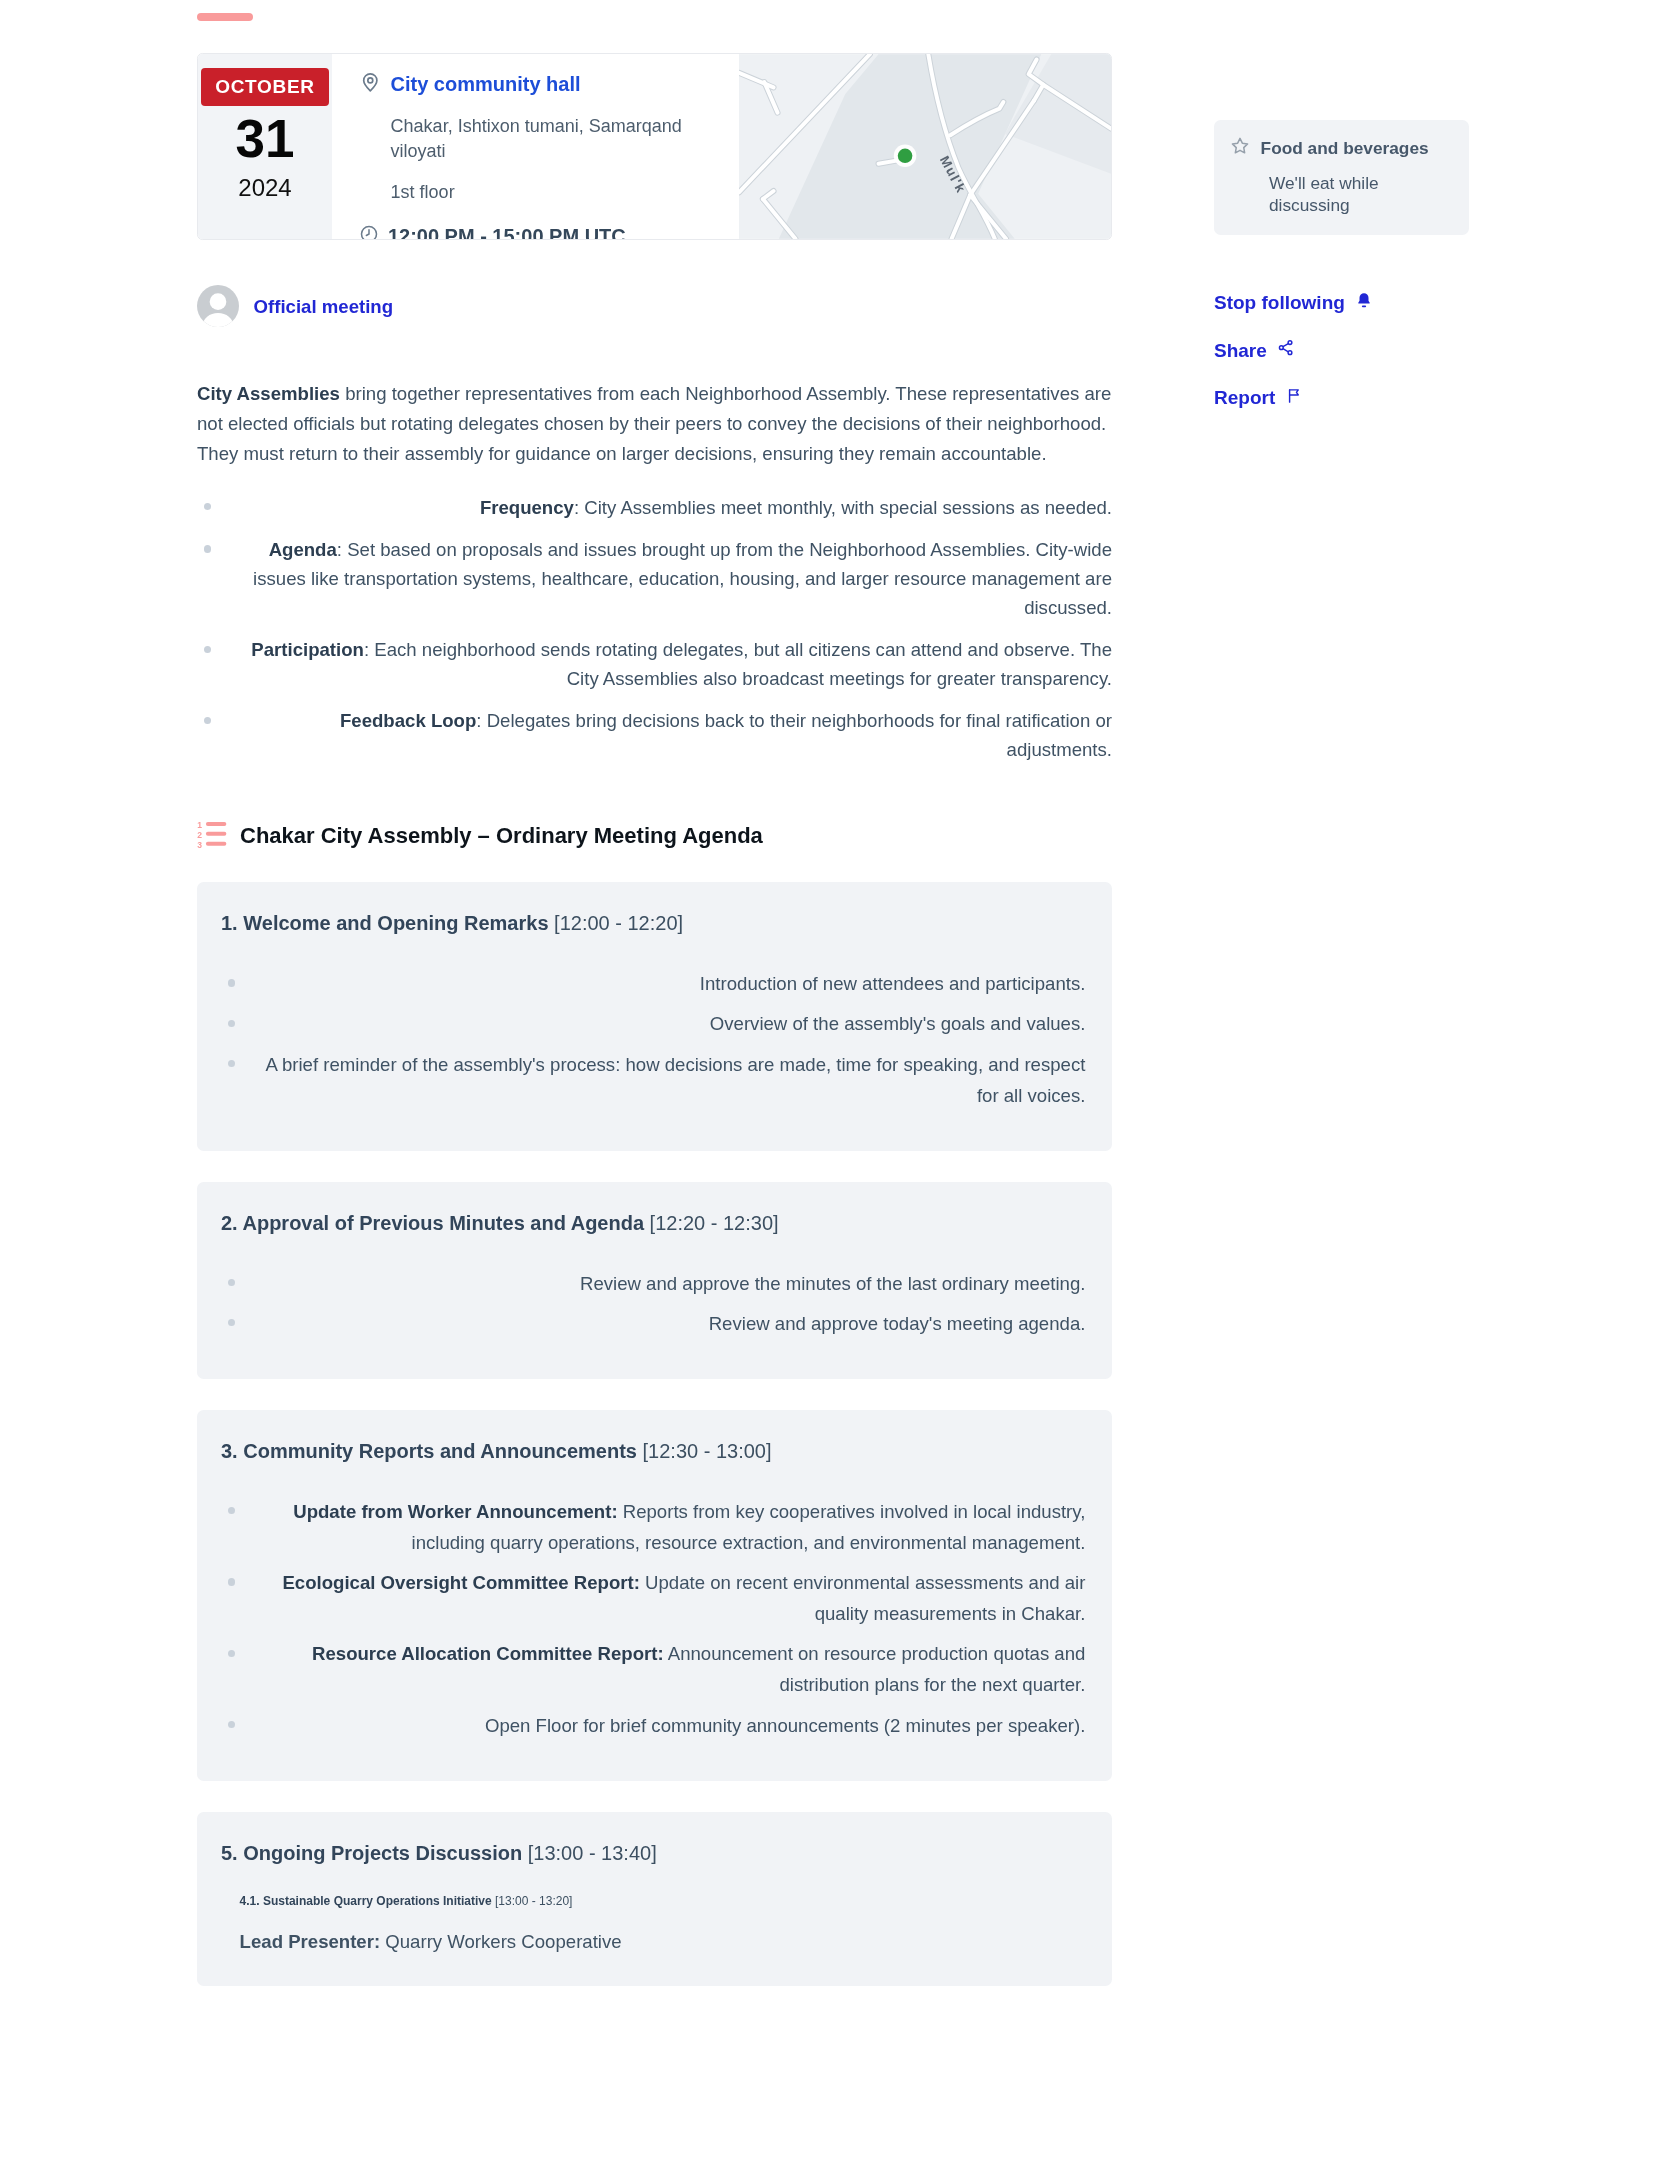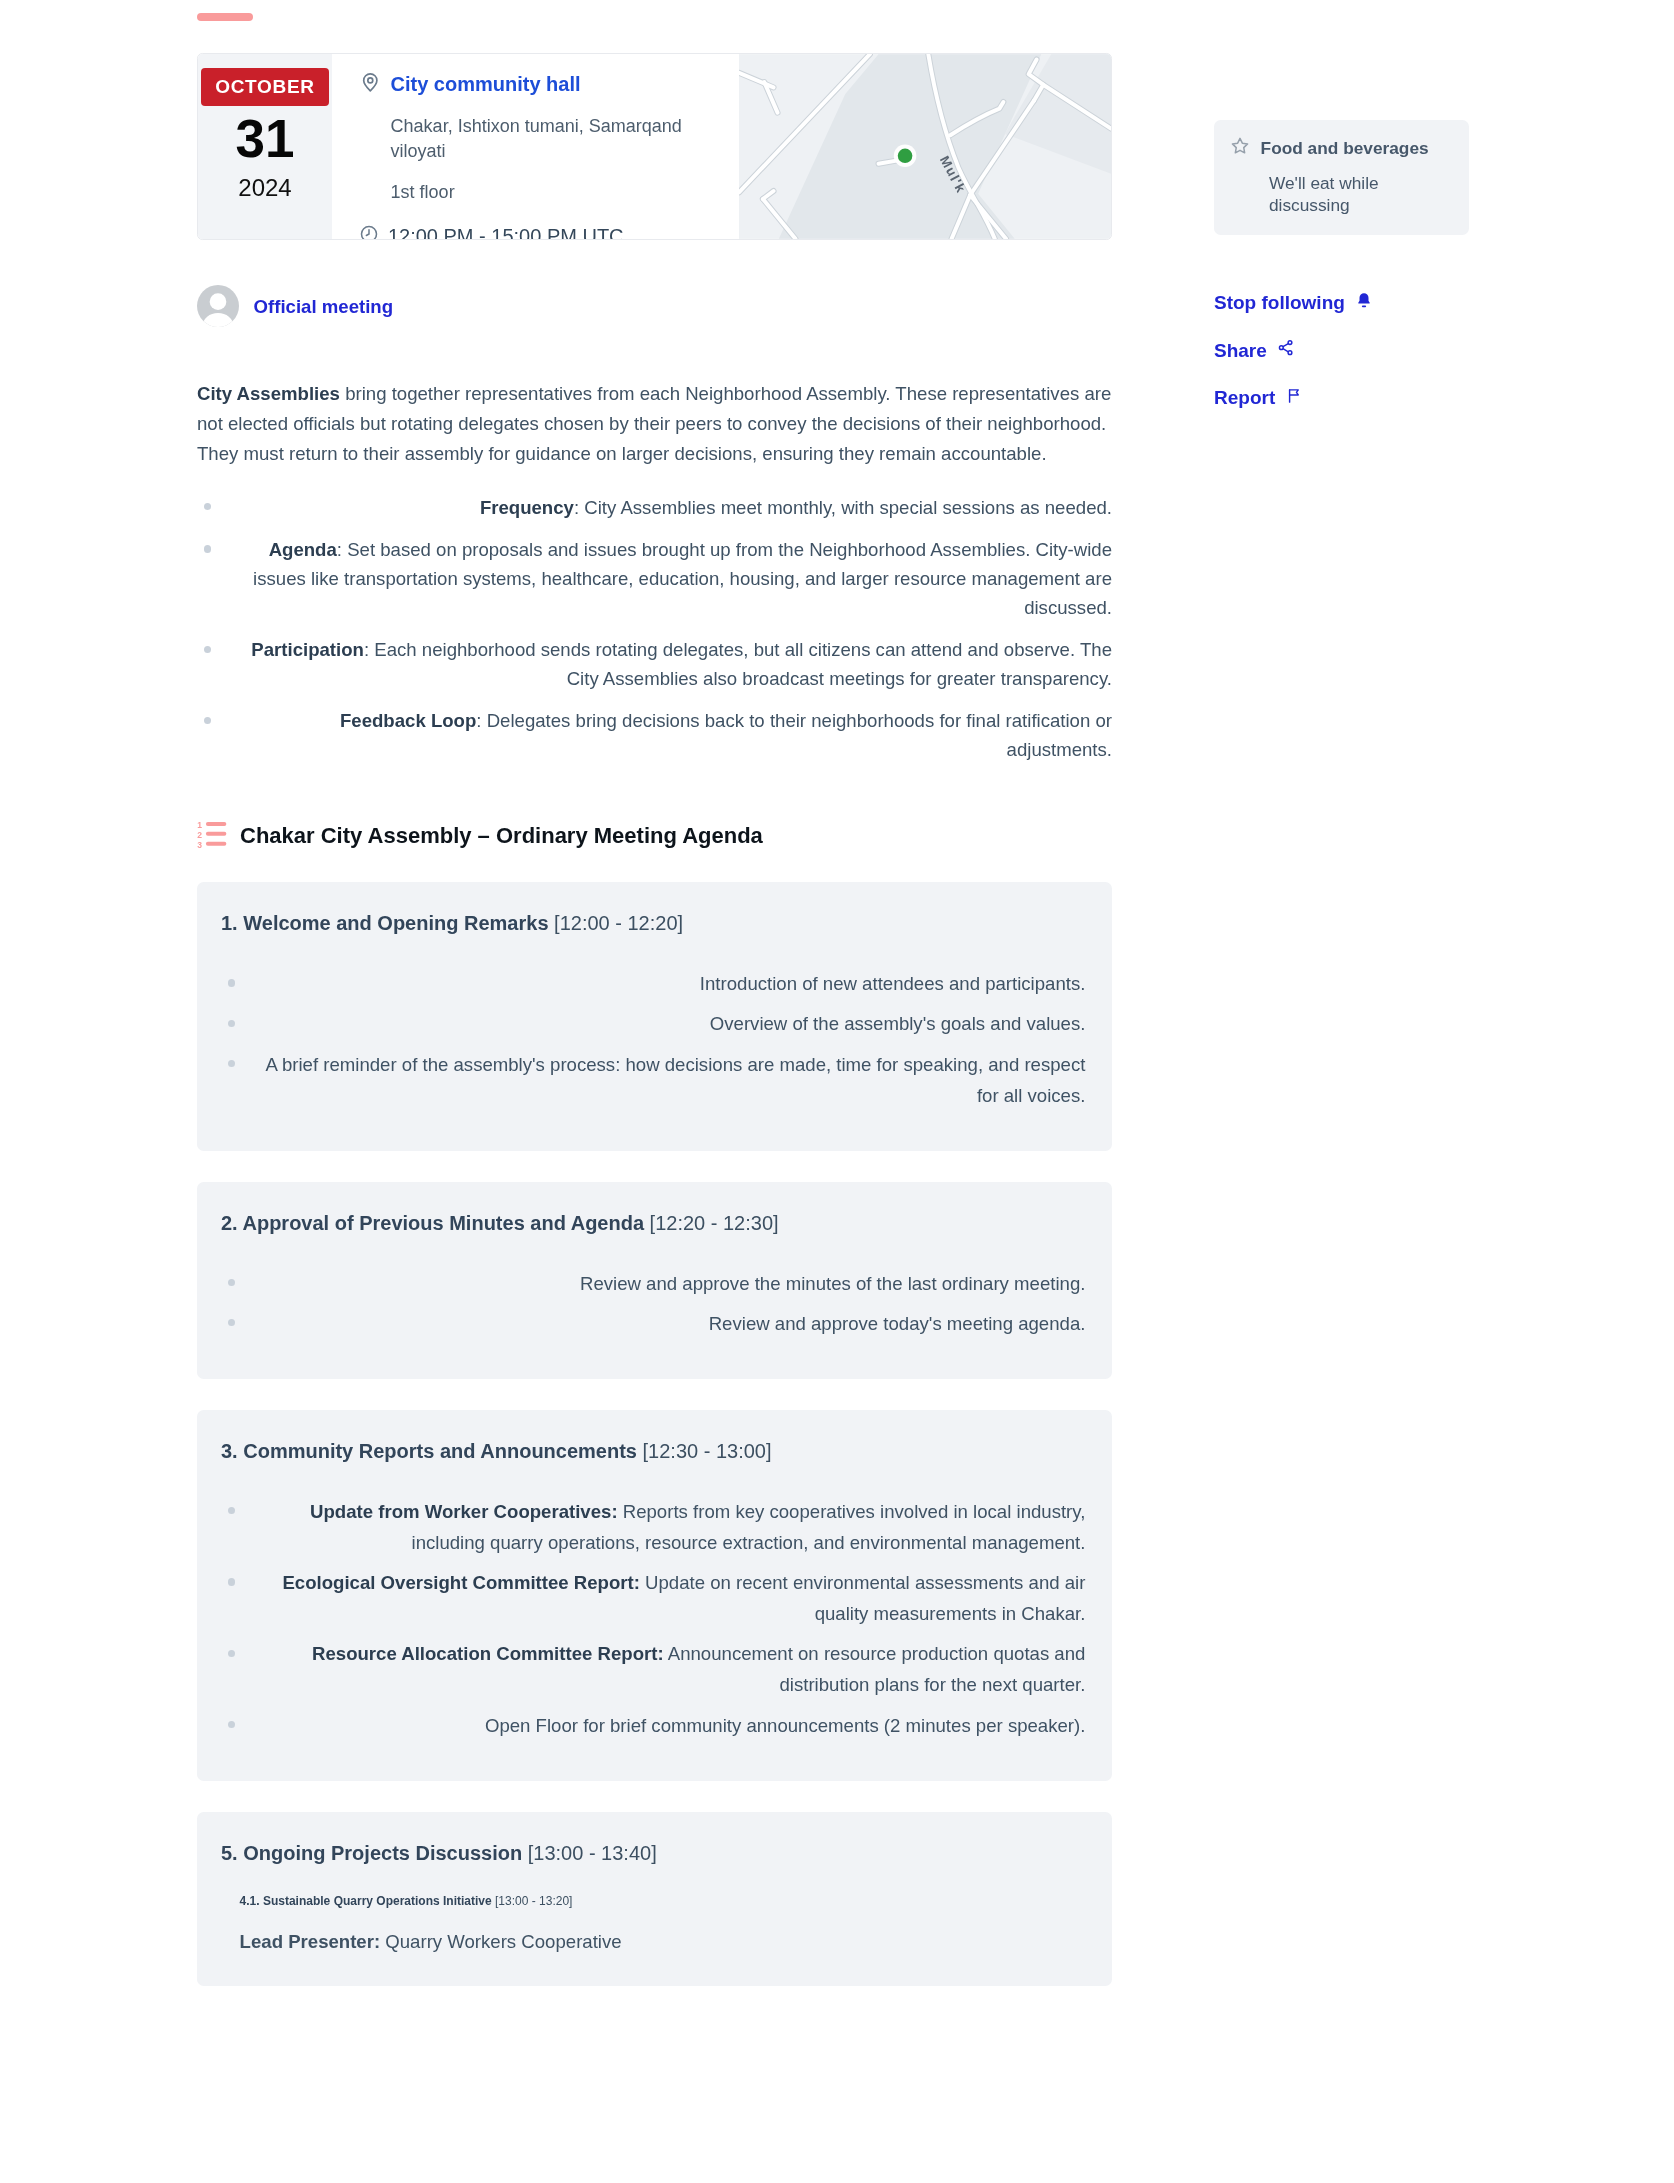--- a/index.html
+++ b/index.html
@@ -19,21 +19,21 @@
   .month-banner{margin:14.6px 2.7px 0;height:38px;border-radius:4px;background:#c9202a;color:#fff;
                 font-size:19px;font-weight:700;letter-spacing:0.7px;display:flex;
                 align-items:center;justify-content:center;}
   .day-number{margin-top:4px;font-size:53px;line-height:57px;font-weight:800;color:#070707;}
   .year-number{margin-top:6.6px;font-size:24px;color:#101010;}
   .info-panel{flex:1;padding:17.3px 6.6px 0 26.6px;box-sizing:border-box;}
   .venue-row{display:flex;align-items:center;gap:9.3px;font-size:20px;font-weight:700;color:#1d4ed8;}
   .addr{margin:16px 0 0 32px;font-size:18px;line-height:25px;color:#4d5d6d;}
   .floor{margin:17.3px 0 0 32px;font-size:18px;color:#4d5d6d;}
   .time-row{display:flex;align-items:center;gap:9.3px;margin-top:21px;font-size:20px;
-            font-weight:400;color:#34475a;}
+            font-weight:700;color:#34475a;}
   .map-wrap{width:372px;flex:none;}
 
   
   .organizer{display:flex;align-items:center;gap:14.6px;margin-top:45px;}
   .organizer-label{font-size:18.6px;font-weight:700;color:#2127d4;}
 
   
   .paragraph{margin-top:50px;font-size:18.6px;line-height:30px;color:#3f5264;}
   .paragraph b, .bullet b{color:#2c3e51;}
   ul{list-style:none;margin:0;padding:0;}
@@ -203,21 +203,21 @@
       <h3><b>2. Approval of Previous Minutes and Agenda</b> <span>[12:20 - 12:30]</span></h3>
       <ul class="bullets">
         <li class="bullet"><span>Review and approve the minutes of the last ordinary meeting.</span></li>
         <li class="bullet"><span>Review and approve today's meeting agenda.</span></li>
       </ul>
     </section>
 
     <section class="agenda-card">
       <h3><b>3. Community Reports and Announcements</b> <span>[12:30 - 13:00]</span></h3>
       <ul class="bullets">
-        <li class="bullet"><b>Update from Worker Cooperatives:</b><span> Reports from key cooperatives involved in local industry, including quarry operations, resource extraction, and environmental management.</span></li>
+        <li class="bullet"><b>Update from Worker Announcement:</b><span> Reports from key cooperatives involved in local industry, including quarry operations, resource extraction, and environmental management.</span></li>
         <li class="bullet"><b>Ecological Oversight Committee Report:</b><span> Update on recent environmental assessments and air quality measurements in Chakar.</span></li>
         <li class="bullet"><b>Resource Allocation Committee Report:</b><span> Announcement on resource production quotas and distribution plans for the next quarter.</span></li>
         <li class="bullet"><span>Open Floor for brief community announcements (2 minutes per speaker).</span></li>
       </ul>
     </section>
 
     <section class="agenda-card">
       <h3><b>5. Ongoing Projects Discussion</b> <span>[13:00 - 13:40]</span></h3>
       <div class="subsection-title"><b>4.1. Sustainable Quarry Operations Initiative</b> <span>[13:00 - 13:20]</span></div>
       <div class="lead-line"><b>Lead Presenter:</b><span> Quarry Workers Cooperative</span></div>

